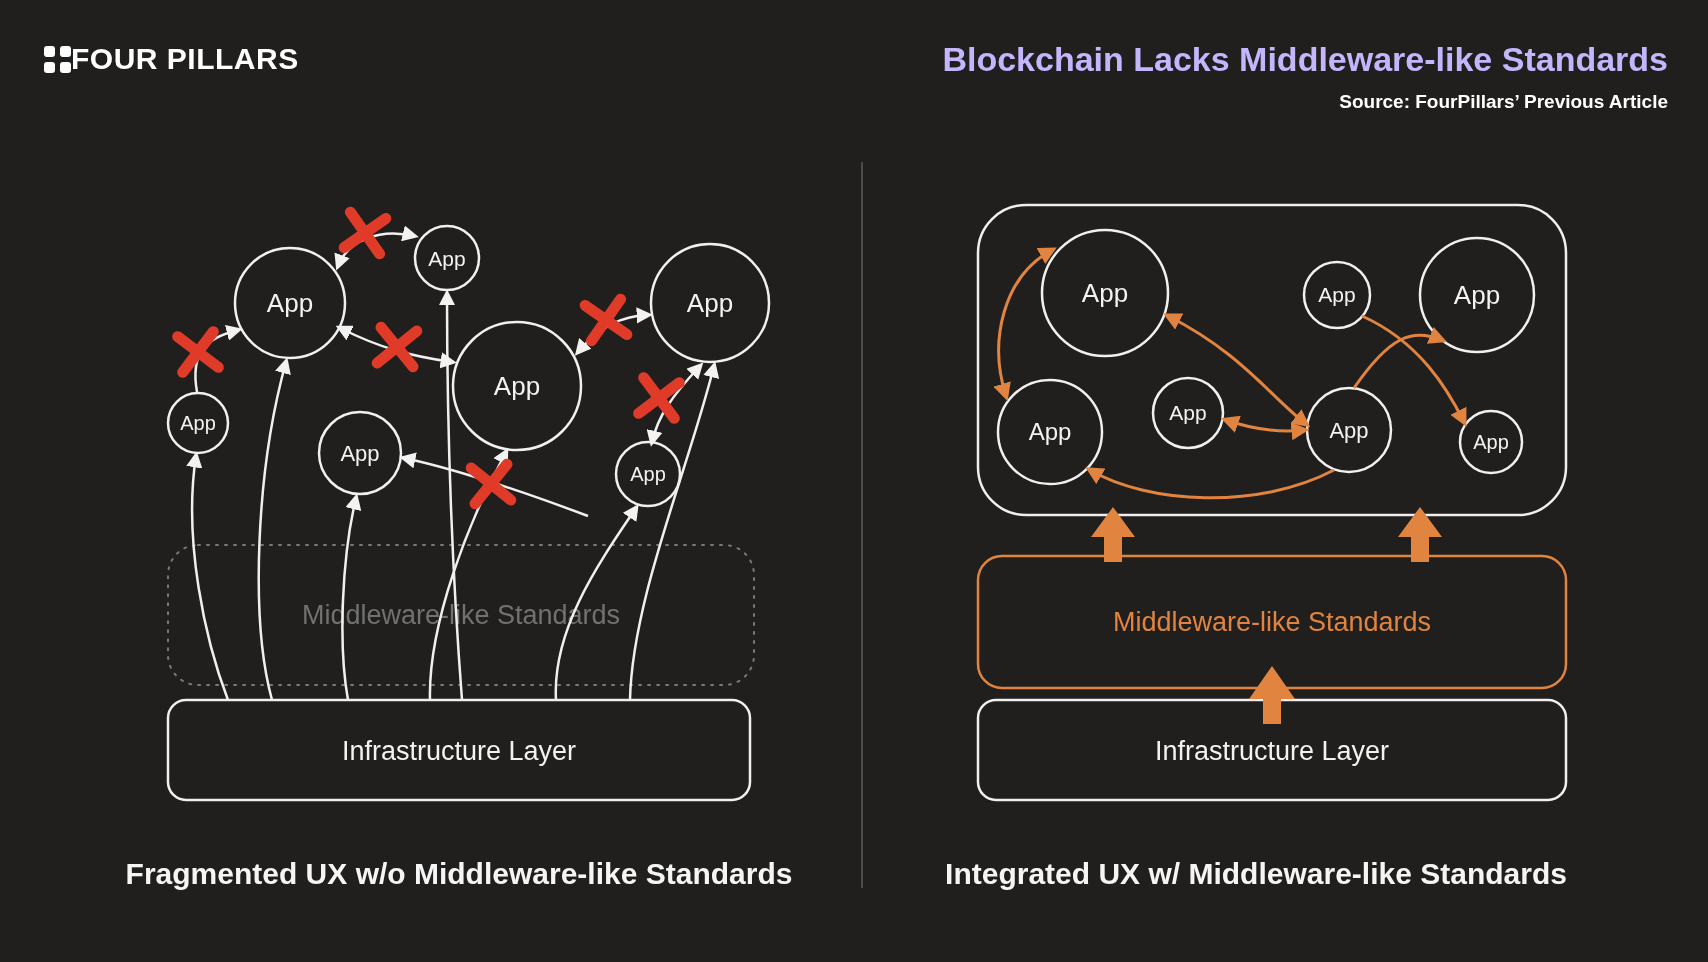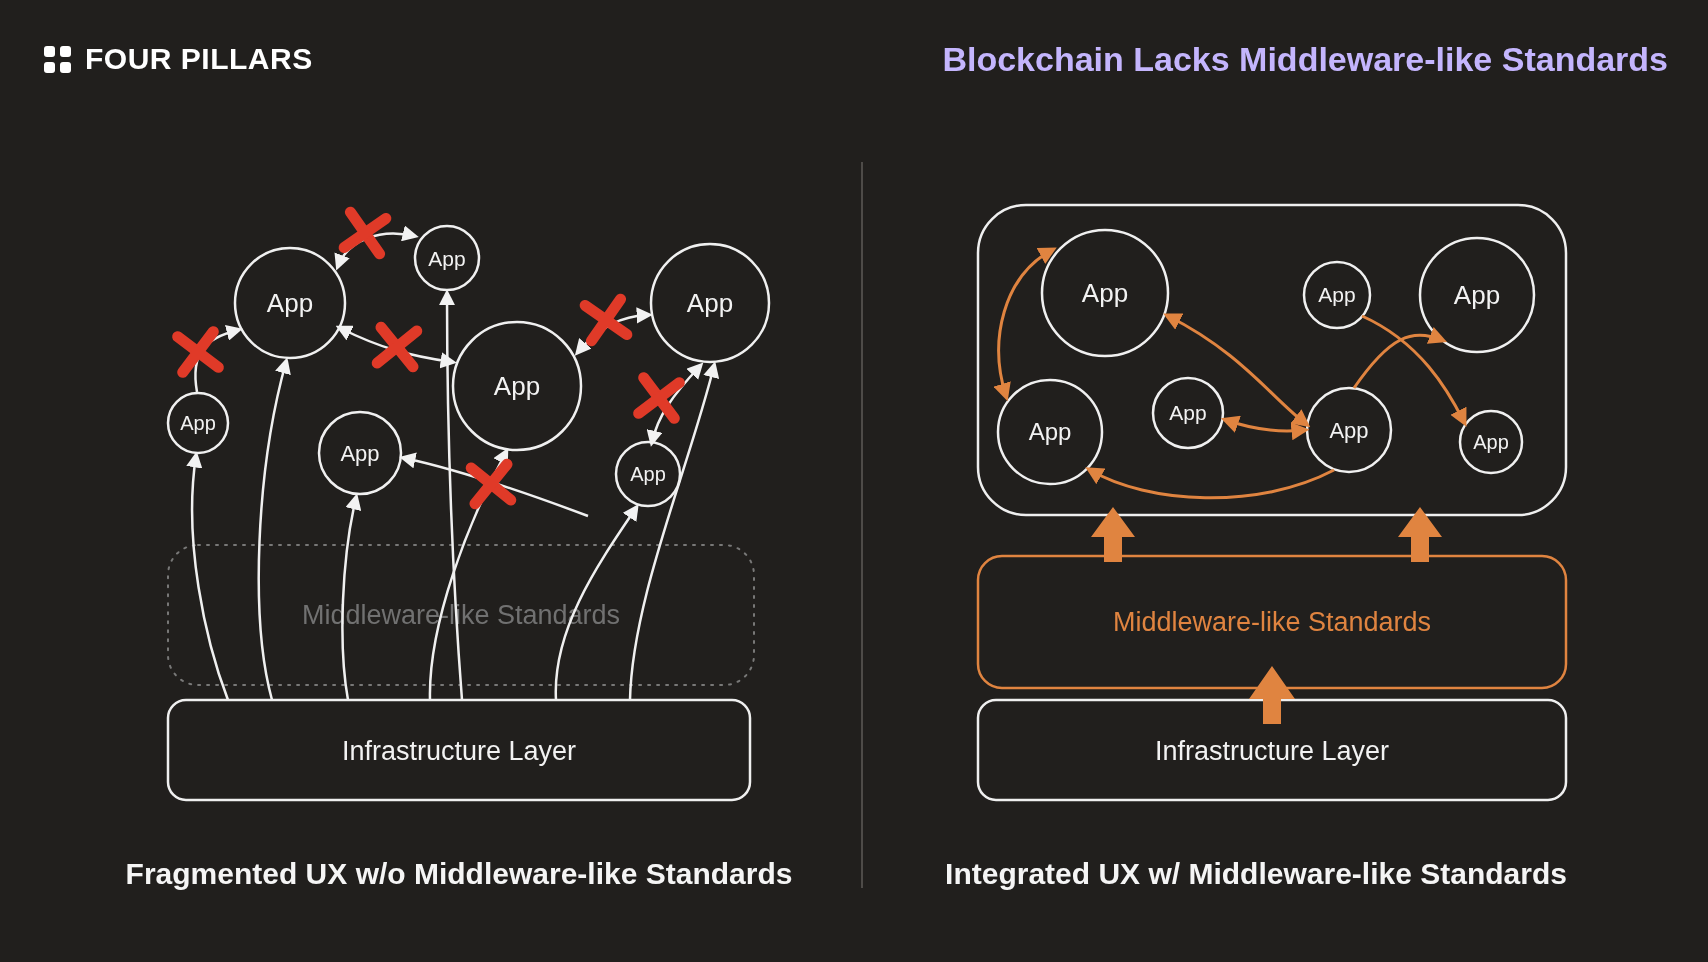--- a/index.html
+++ b/index.html
@@ -14,21 +14,20 @@
     overflow: hidden;
     font-family: "Liberation Sans", sans-serif;
     color: #F2F2F2;
   }
   .brand {
     position: absolute;
     left: 44px;
     top: 42px;
     display: flex;
     align-items: center;
-    gap: 14px;
     z-index: 2;
   }
   .logo {
     display: grid;
     grid-template-columns: 11px 11px;
     grid-template-rows: 11px 11px;
     gap: 5px;
   }
   .logo span {
     width: 11px;
@@ -82,20 +81,21 @@
     <span></span>
     <span></span>
     <span></span>
     <span></span>
   </div>
   <div class="brand-text">FOUR PILLARS</div>
 </div>
 
 <div class="title-block">
   <div class="title">Blockchain Lacks Middleware-like Standards</div>
+  <div class="source">Source: FourPillars’ Previous Article</div>
 </div>
 
 <svg class="diagram" viewBox="0 0 1708 962" width="1708" height="962" xmlns="http://www.w3.org/2000/svg">
   <defs>
     <marker id="mw" viewBox="0 0 10 10" refX="7" refY="5" markerWidth="6.5" markerHeight="6.5" orient="auto-start-reverse">
       <path d="M0 0 L10 5 L0 10 Z" fill="#F2F2F2"></path>
     </marker>
     <marker id="mo" viewBox="0 0 10 10" refX="7" refY="5" markerWidth="6" markerHeight="6" orient="auto-start-reverse">
       <path d="M0 0 L10 5 L0 10 Z" fill="#E08440"></path>
     </marker>

